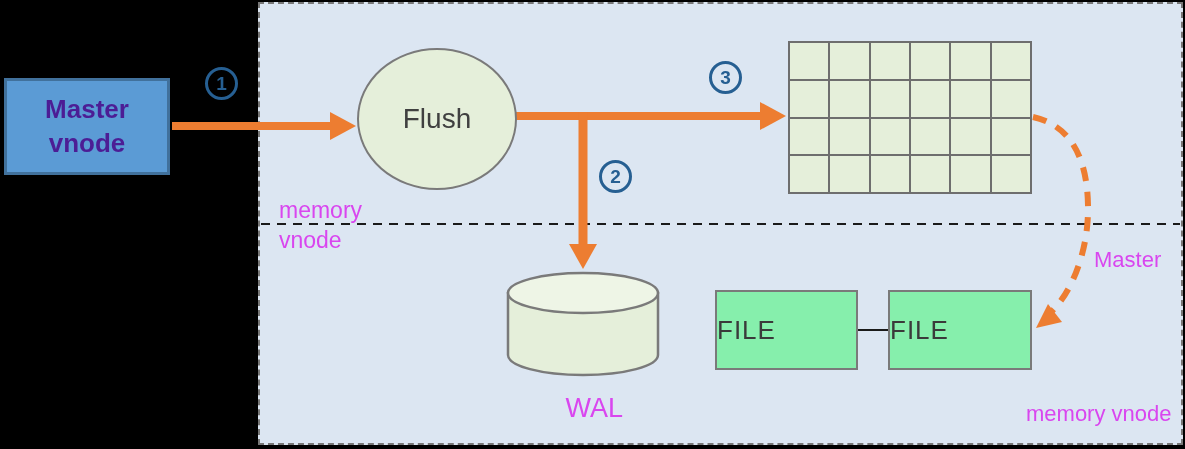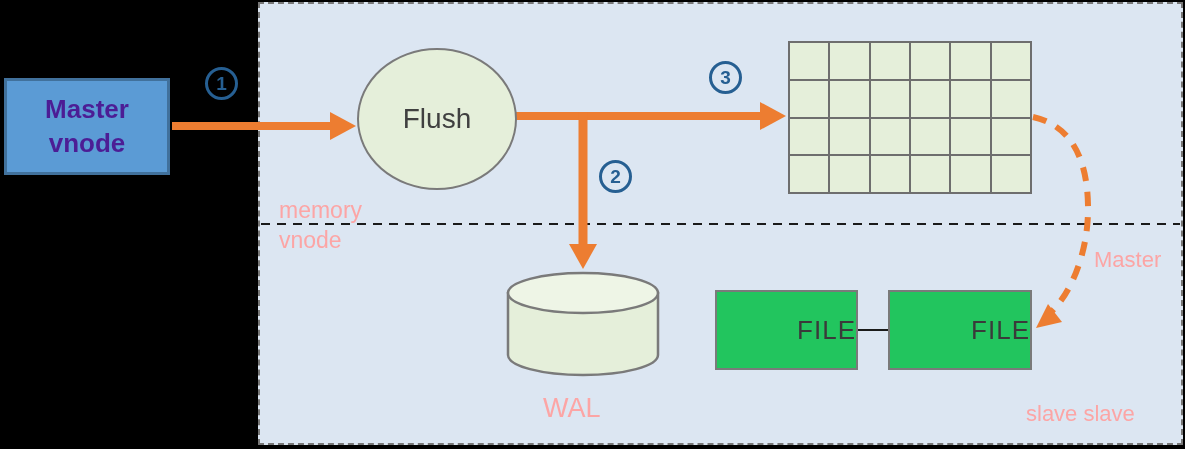--- a/index.html
+++ b/index.html
@@ -79,26 +79,26 @@
     gap: 2px;
     background: #6e6e6e;
     border: 2px solid #6e6e6e;
     box-sizing: border-box;
   }
   .memtable .cell { background: #e5efda; }
   .file-box {
     position: absolute;
     top: 290px;
     height: 80px;
-    background: #22c55e;
+    background: #86efac;
     border: 2px solid #7a7a7a;
     box-sizing: border-box;
     display: flex;
     align-items: center;
-    justify-content: flex-end;
+    justify-content: flex-start;
     color: #3a3a3a;
     font-size: 26px;
     letter-spacing: 1px;
   }
   .file-box.one { left: 715px; width: 143px; }
   .file-box.two { left: 888px; width: 144px; }
   .step-badge {
     position: absolute;
     width: 27px;
     height: 27px;
@@ -110,25 +110,25 @@
     display: flex;
     align-items: center;
     justify-content: center;
     background: transparent;
   }
   .step-1 { left: 205px; top: 67px; }
   .step-2 { left: 599px; top: 160px; }
   .step-3 { left: 709px; top: 61px; }
   .label {
     position: absolute;
-    color: #fca5a5;
+    color: #d946ef;
   }
   .label-memory { left: 279px; top: 197px; font-size: 23px; }
   .label-disk   { left: 279px; top: 227px; font-size: 23px; }
-  .label-wal    { left: 543px; top: 393px; width: 80px; text-align: left; font-size: 27px; }
+  .label-wal    { left: 543px; top: 393px; width: 80px; text-align: right; font-size: 27px; }
   .label-flush  { left: 1094px; top: 247px; font-size: 22px; }
   .label-slave  { left: 1026px; top: 401px; font-size: 22px; }
 </style>
 </head>
 <body>
 
 <div class="canvas">
 
   <div class="panel"></div>
 
@@ -213,15 +213,15 @@
     <span>2</span>
   </div>
   <div class="step-badge step-3">
     <span>3</span>
   </div>
 
   <div class="label label-memory">memory</div>
   <div class="label label-disk">vnode</div>
   <div class="label label-wal">WAL</div>
   <div class="label label-flush">Master</div>
-  <div class="label label-slave">slave slave</div>
+  <div class="label label-slave">memory vnode</div>
 
 </div>
 
 </body></html>

